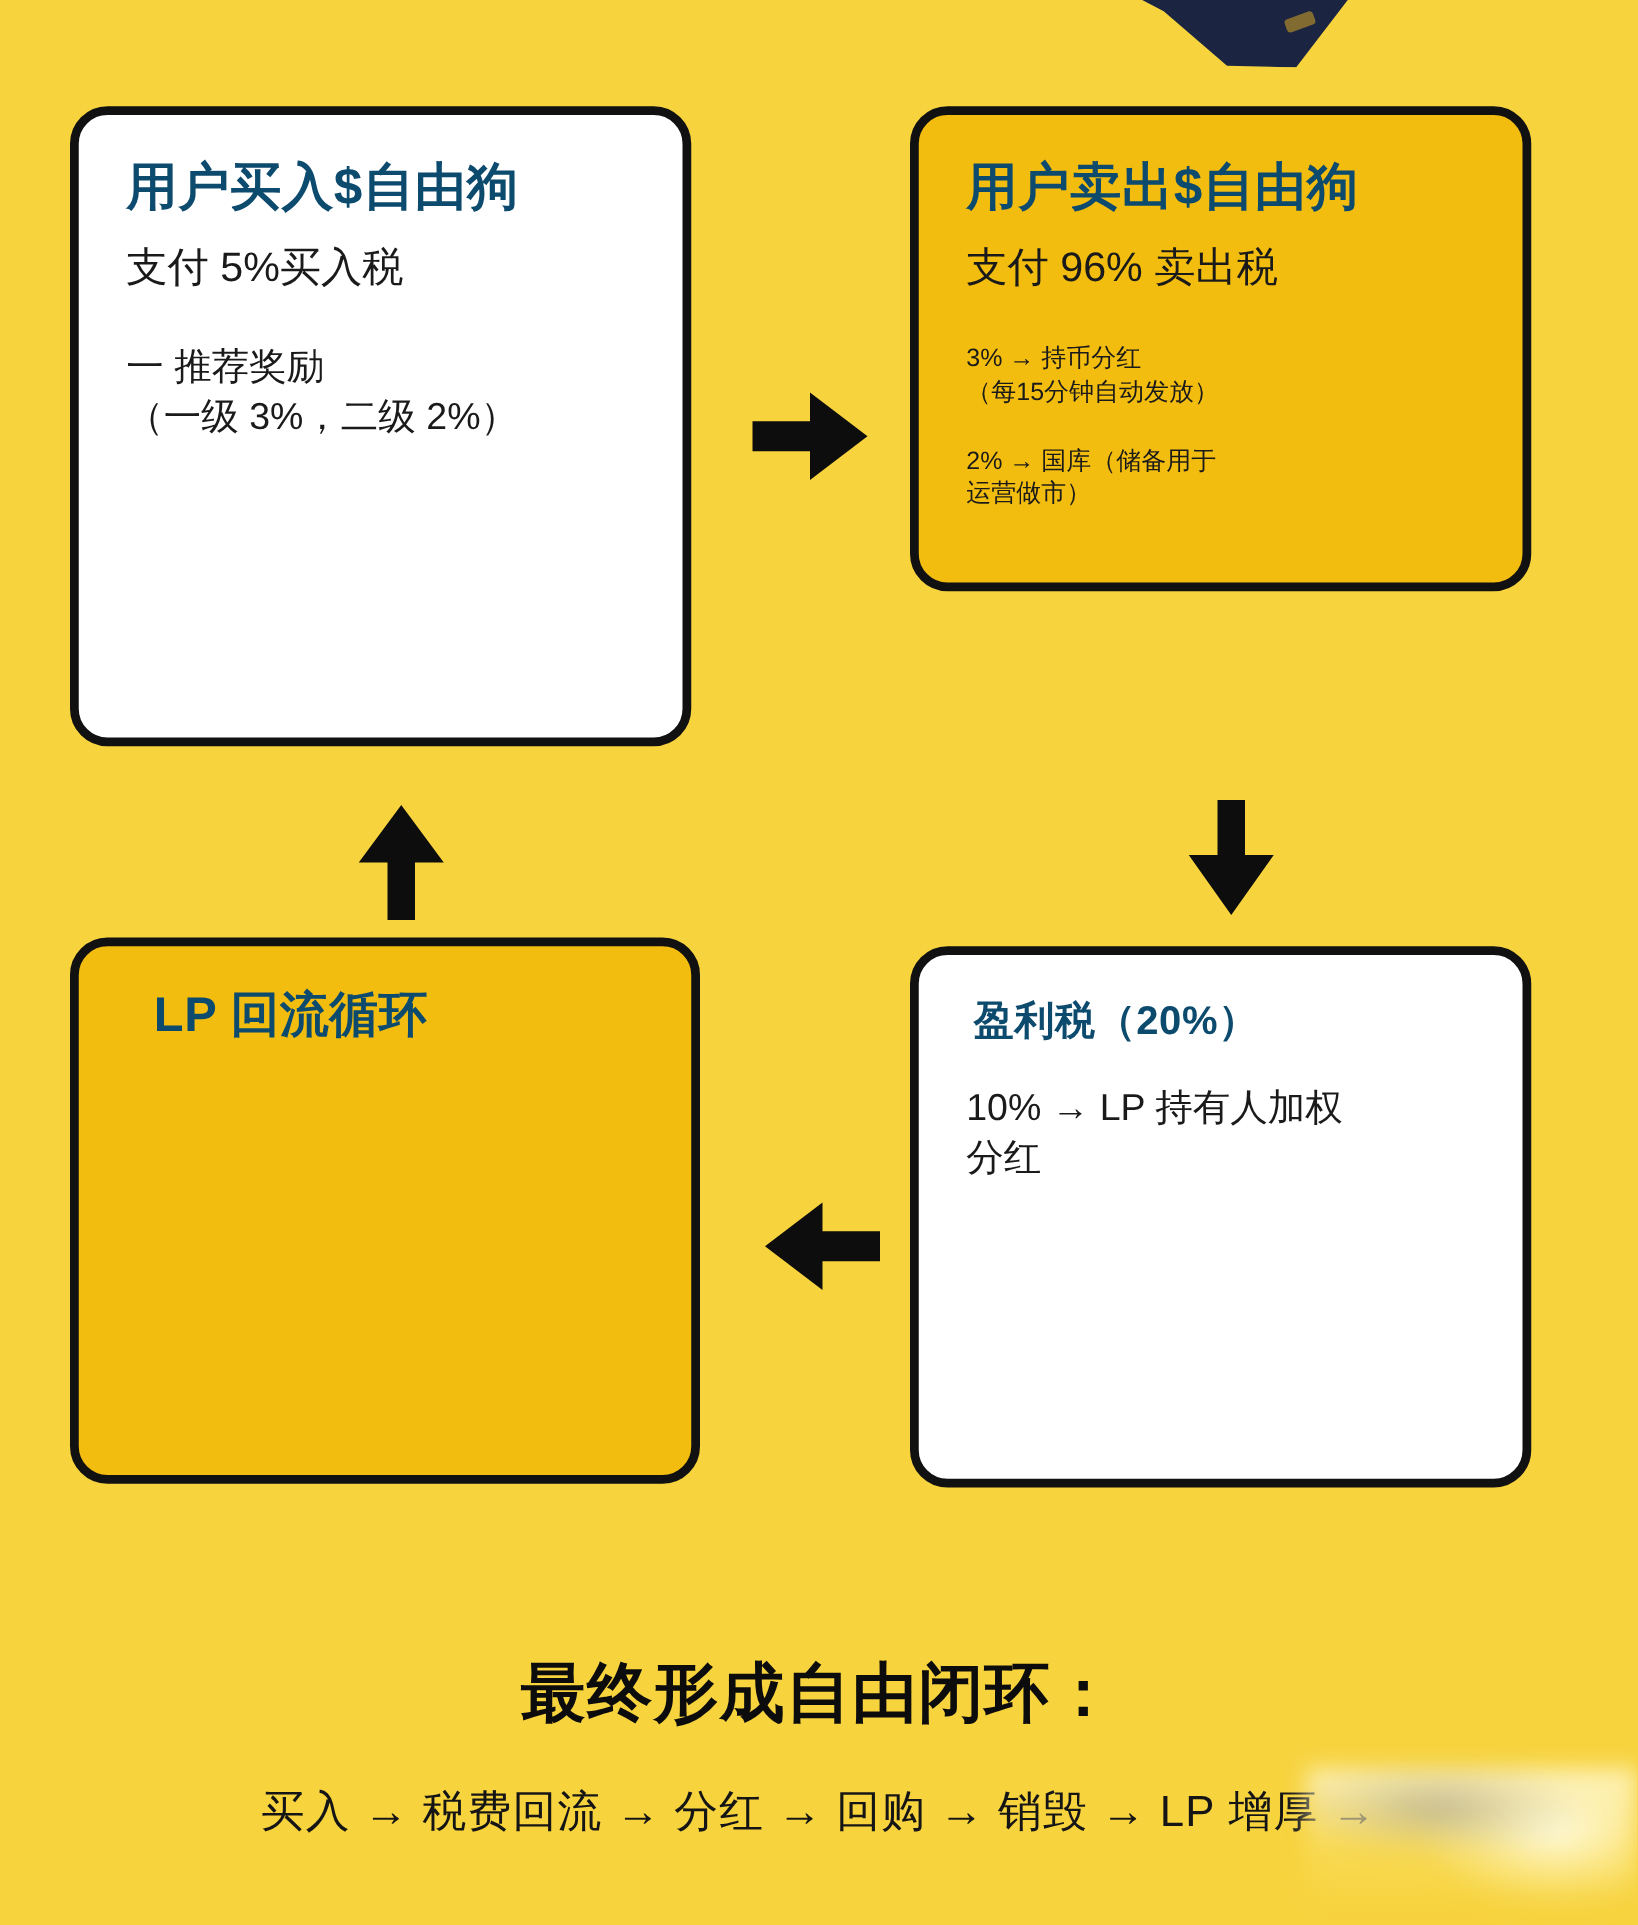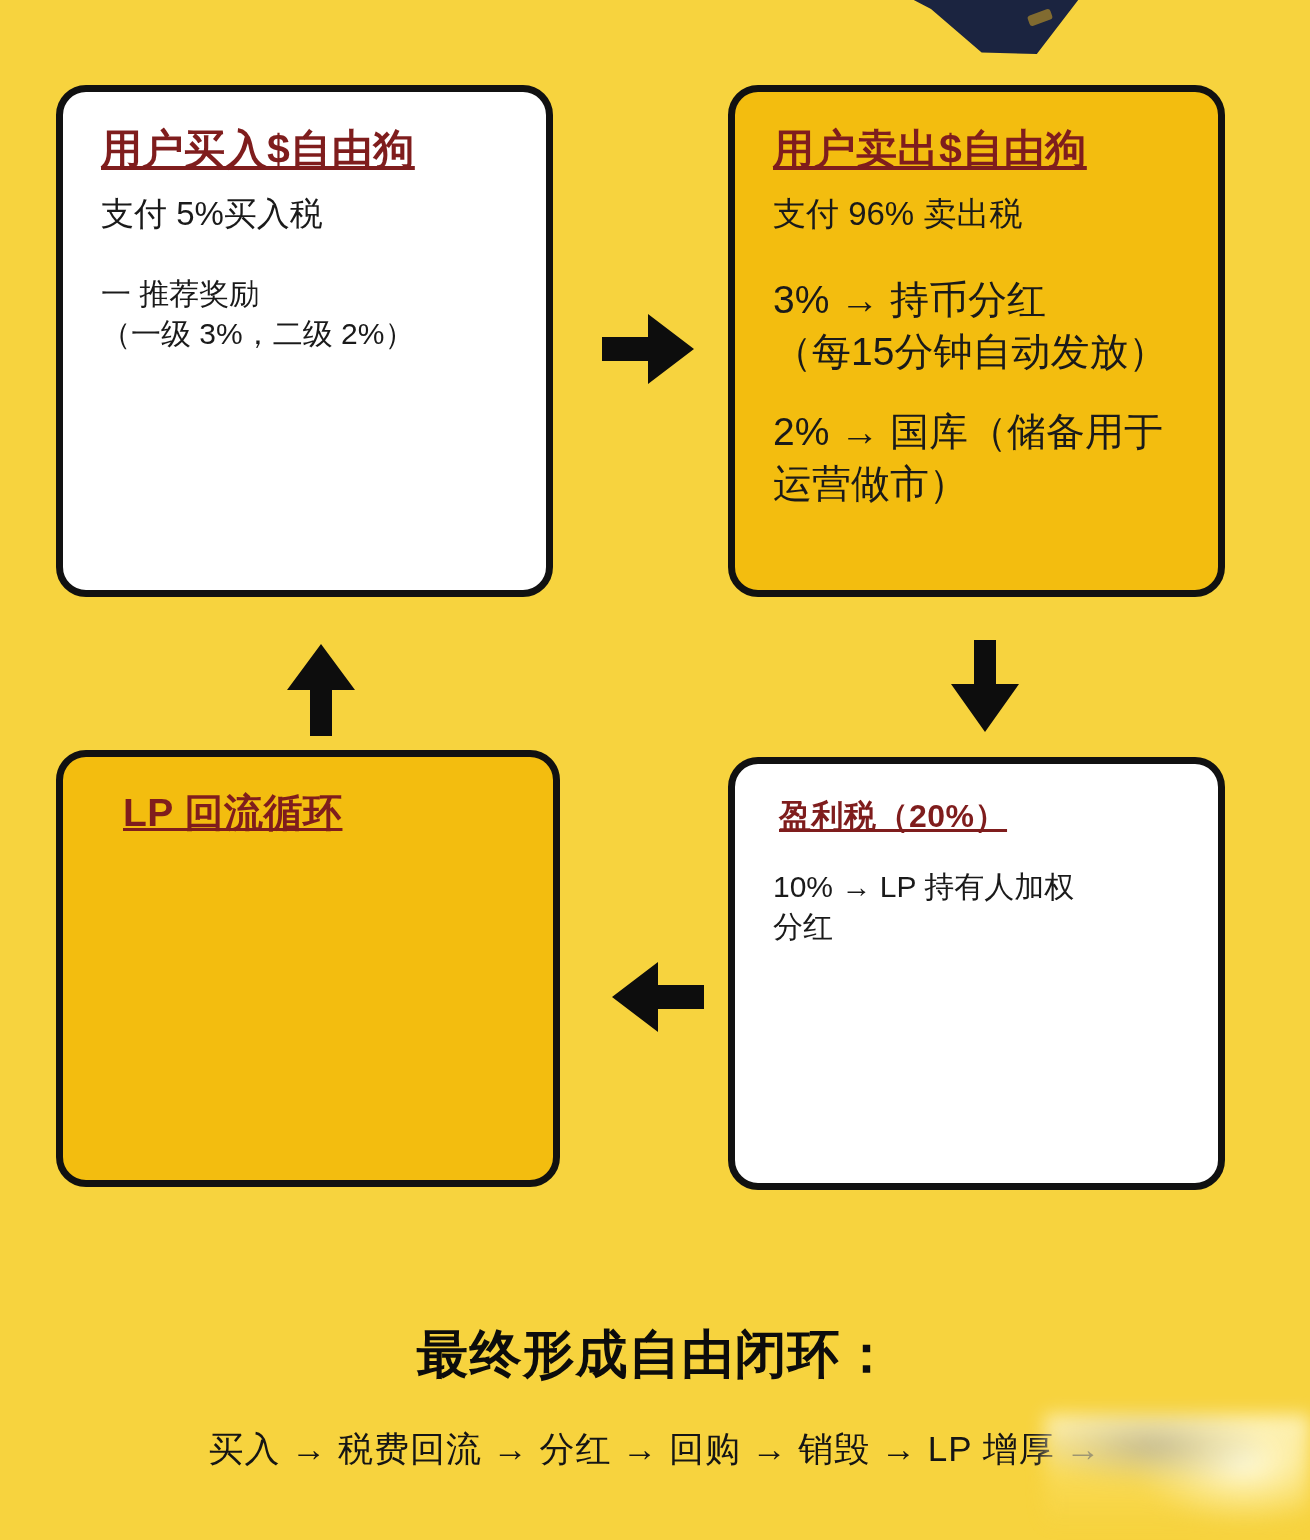--- a/index.html
+++ b/index.html
@@ -53,33 +53,32 @@
     position: absolute;
     border: 7px solid #111111;
     border-radius: 30px;
     z-index: 3;
     padding: 34px 30px 26px 38px;
   }
   .node.white { background: #FFFFFF; }
   .node.gold  { background: #F3BD0F; }
 
   #node-buy  { left: 56px;  top: 85px;  width: 497px; height: 512px; }
-  #node-sell { left: 728px; top: 85px;  width: 497px; height: 512px; }
+  #node-sell { left: 728px; top: 85px;  width: 497px; height: 388px; }
   #node-lp   { left: 56px;  top: 750px; width: 504px; height: 437px; }
   #node-profit { left: 728px; top: 757px; width: 497px; height: 433px; }
 
   .node-title {
     font-size: 41px;
     font-weight: 700;
-    color: #7f1d1d;
+    color: #0c4a6e;
     letter-spacing: 0.5px;
     line-height: 1.15;
     margin-bottom: 20px;
     white-space: nowrap;
-    text-decoration: underline;
   }
   #node-lp .node-title { font-size: 39px; margin-left: 22px; margin-bottom: 34px; }
   #node-profit .node-title { font-size: 32px; margin-left: 6px; margin-bottom: 32px; }
 
   .node-sub {
     font-size: 33px;
     font-weight: 400;
     color: #1a1a1a;
     line-height: 1.25;
     margin-bottom: 40px;
@@ -105,21 +104,21 @@
   }
   .bullet-text {
     font-size: 30px;
     line-height: 1.33;
     color: #1a1a1a;
     white-space: pre-line;
   }
 
   #node-lp .bullet-text,
   #node-profit .bullet-text { font-size: 30px; }
-  #node-sell .bullet-text { font-size: 39px; }
+  #node-sell .bullet-text { font-size: 20px; }
 
   
   .arrow { position: absolute; z-index: 2; }
 
   .arrow svg { display: block; }
 
   #arrow-right { left: 598px; top: 304px; }
   #arrow-down  { left: 945px; top: 636px; }
   #arrow-left  { left: 608px; top: 952px; }
   #arrow-up    { left: 281px; top: 640px; }

